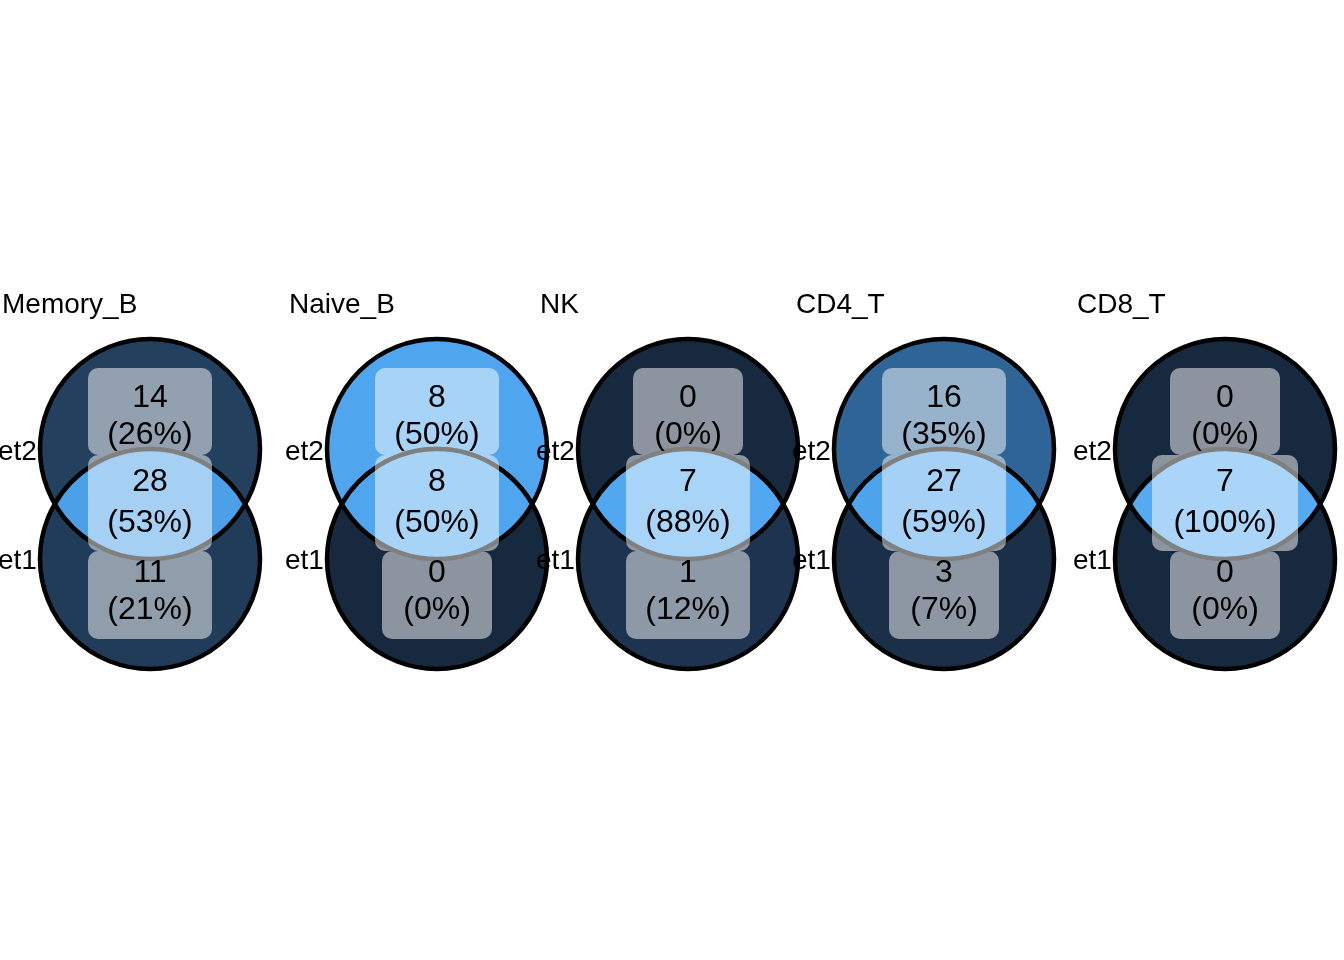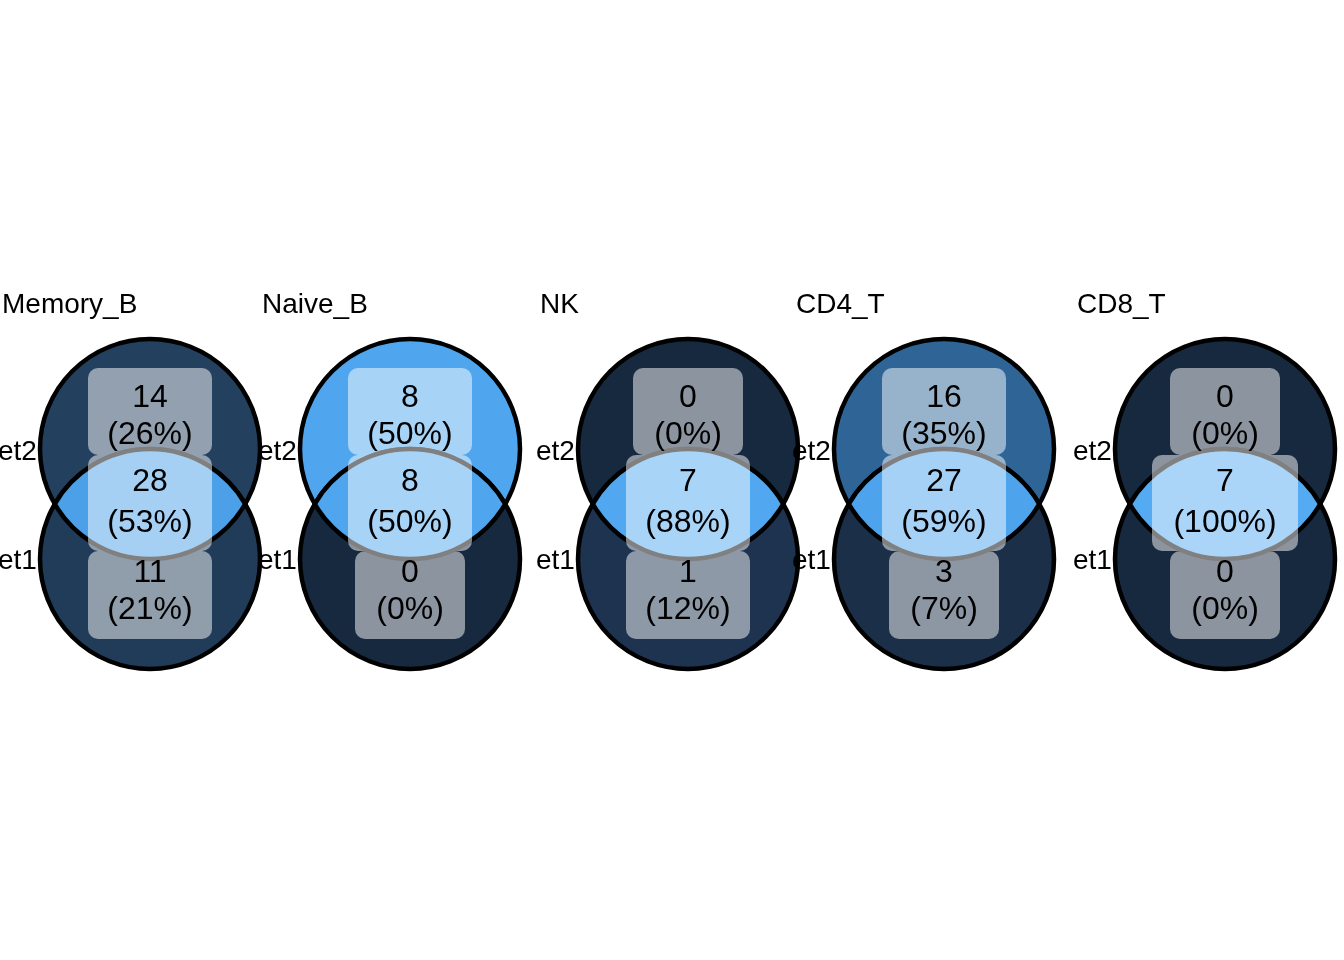--- a/index.html
+++ b/index.html
@@ -34,21 +34,21 @@
       <text class="t-num" x="150" y="444">(26%)</text>
       <text class="t-num" x="150" y="491">28</text>
       <text class="t-num" x="150" y="532">(53%)</text>
       <text class="t-num" x="150" y="582">11</text>
       <text class="t-num" x="150" y="619">(21%)</text>
       <text class="t-set" x="-2" y="460">et2</text>
       <text class="t-set" x="-2" y="569">et1</text>
     </svg>
   </div>
 
-  <div class="panel" style="left:260px;">
+  <div class="panel" style="left:287px;">
     <svg width="269" height="960" viewBox="0 0 269 960">
       <text class="t-title" x="2" y="313">Naive_B</text>
       <circle class="venn-circle" cx="150" cy="449" r="110" fill="#4FA6EF"></circle>
       <circle class="venn-circle" cx="150" cy="559" r="110" fill="#17293F"></circle>
       <path class="venn-lens" d="M 54.74 504 A 110 110 0 0 1 245.26 504 A 110 110 0 0 1 54.74 504 Z" fill="#4FA6EF"></path>
       <rect class="label-box" x="88" y="368" width="124" height="87" rx="10"></rect>
       <rect class="label-box" x="88" y="455" width="124" height="96" rx="10"></rect>
       <rect class="label-box" x="95" y="551" width="110" height="88" rx="10"></rect>
       <text class="t-num" x="150" y="407">8</text>
       <text class="t-num" x="150" y="444">(50%)</text>

